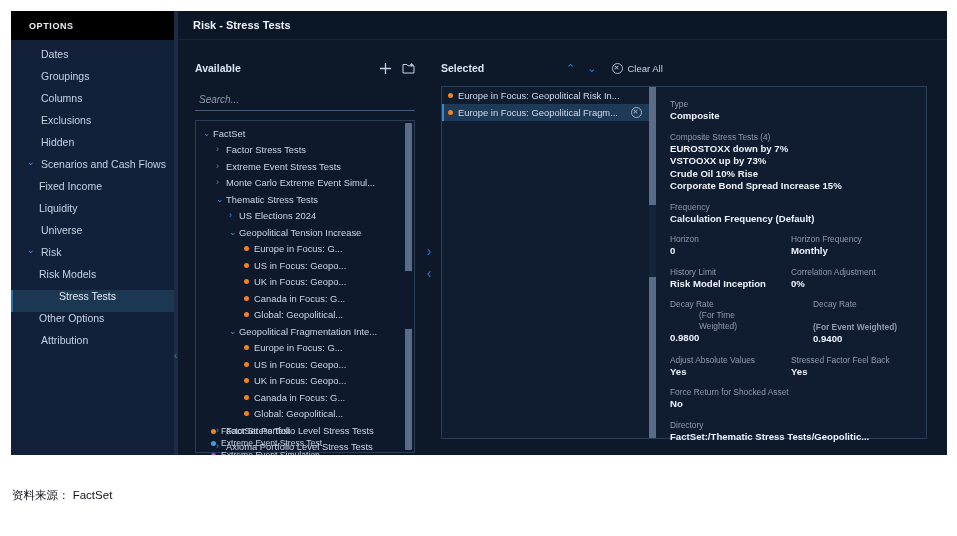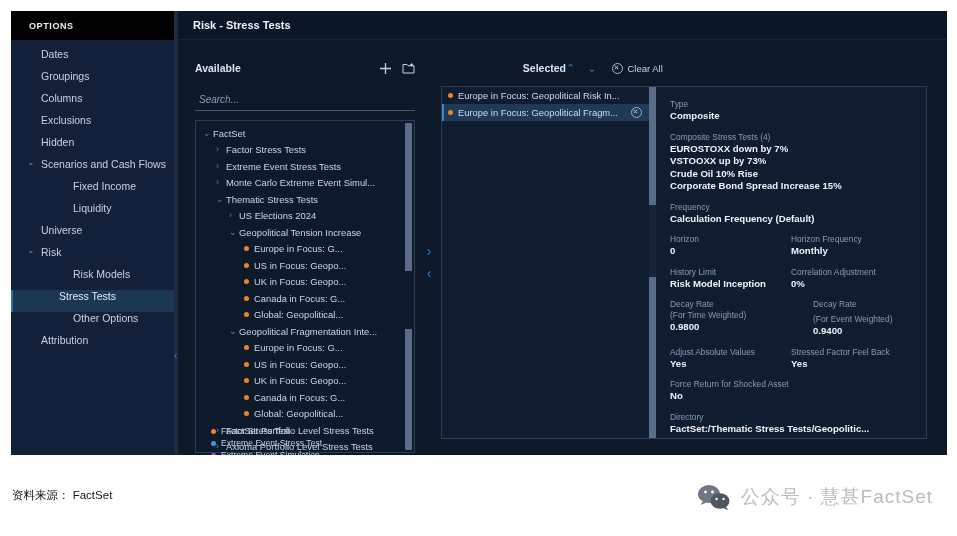--- a/index.html
+++ b/index.html
@@ -55,21 +55,21 @@
     cursor: default;
   }
   .nav-item .chev {
     position: absolute;
     left: 16px;
     color: #4a9ae0;
     font-size: 9px;
     line-height: 1;
   }
   .nav-item.lvl0 { padding-left: 30px; }
-  .nav-item.lvl1 { padding-left: 62px; }
+  .nav-item.lvl1 { padding-left: 28px; }
   .nav-item.active {
     background: #1b3752;
     border-left: 2px solid #2f6fa8;
     padding-left: 46px;
   }
   .nav-item.active .nav-label { color: #e3ecf8; }
 
   .side-divider {
     position: absolute;
     left: 163px; top: 0;
@@ -255,21 +255,20 @@
   .sel-head {
     display: flex;
     align-items: center;
     height: 18px;
   }
   .sel-title {
     color: #dbe4f1;
     font-size: 10.5px;
     font-weight: bold;
     width: 125px;
-    text-align: right;
   }
   .sel-arrow {
     color: #2f7fd4;
     font-size: 11px;
     margin-right: 12px;
     line-height: 1;
   }
   .clear-all {
     display: flex;
     align-items: center;
@@ -665,26 +664,26 @@
                 </div>
                 <div>
                   <div class="d-lbl">Correlation Adjustment</div>
                   <div class="d-val">0%</div>
                 </div>
               </div>
 
               <div class="d-cols" style="margin-top:9px;gap:44px;">
                 <div>
                   <div class="d-lbl">Decay Rate</div>
-                  <div class="d-lbl" style="margin-top:0;">(For Time Weighted)</div>
+                  <div class="d-lbl" style="margin-top:0;margin-left:29px;">(For Time Weighted)</div>
                   <div class="d-val">0.9800</div>
                 </div>
                 <div>
                   <div class="d-lbl">Decay Rate</div>
-                  <div class="d-lbl" style="margin-top:4px;">(For Event Weighted)</div>
+                  <div class="d-lbl" style="margin-top:12px;font-weight:bold;">(For Event Weighted)</div>
                   <div class="d-val">0.9400</div>
                 </div>
               </div>
 
               <div class="d-cols" style="margin-top:9px;">
                 <div>
                   <div class="d-lbl">Adjust Absolute Values</div>
                   <div class="d-val">Yes</div>
                 </div>
                 <div>
@@ -700,29 +699,14 @@
               <div class="d-val">FactSet:/Thematic Stress Tests/Geopolitic...</div>
             </div>
           </div>
         </div>
 
       </div>
     </div>
   </div>
 
   <div class="src">资料来源： FactSet</div>
-  <div class="watermark">
-    <span class="wechat">
-      <svg width="34" height="26" viewBox="0 0 34 26">
-        <ellipse cx="12" cy="10" rx="11" ry="9" fill="#6f7783"></ellipse>
-        <path d="M6 17l-2.5 4 6-2.6z" fill="#6f7783"></path>
-        <ellipse cx="23" cy="17" rx="9.5" ry="7.8" fill="#4e5660"></ellipse>
-        <path d="M29 23l2.4 3.2-5.2-2.2z" fill="#4e5660"></path>
-        <circle cx="8.5" cy="8" r="1.4" fill="#ffffff"></circle>
-        <circle cx="15.5" cy="8" r="1.4" fill="#ffffff"></circle>
-        <circle cx="19.5" cy="15" r="1.2" fill="#ffffff"></circle>
-        <circle cx="26.5" cy="15" r="1.2" fill="#ffffff"></circle>
-      </svg>
-    </span>
-    <span>公众号 · 慧甚FactSet</span>
-  </div>
 
 </div>
 
 </body></html>

